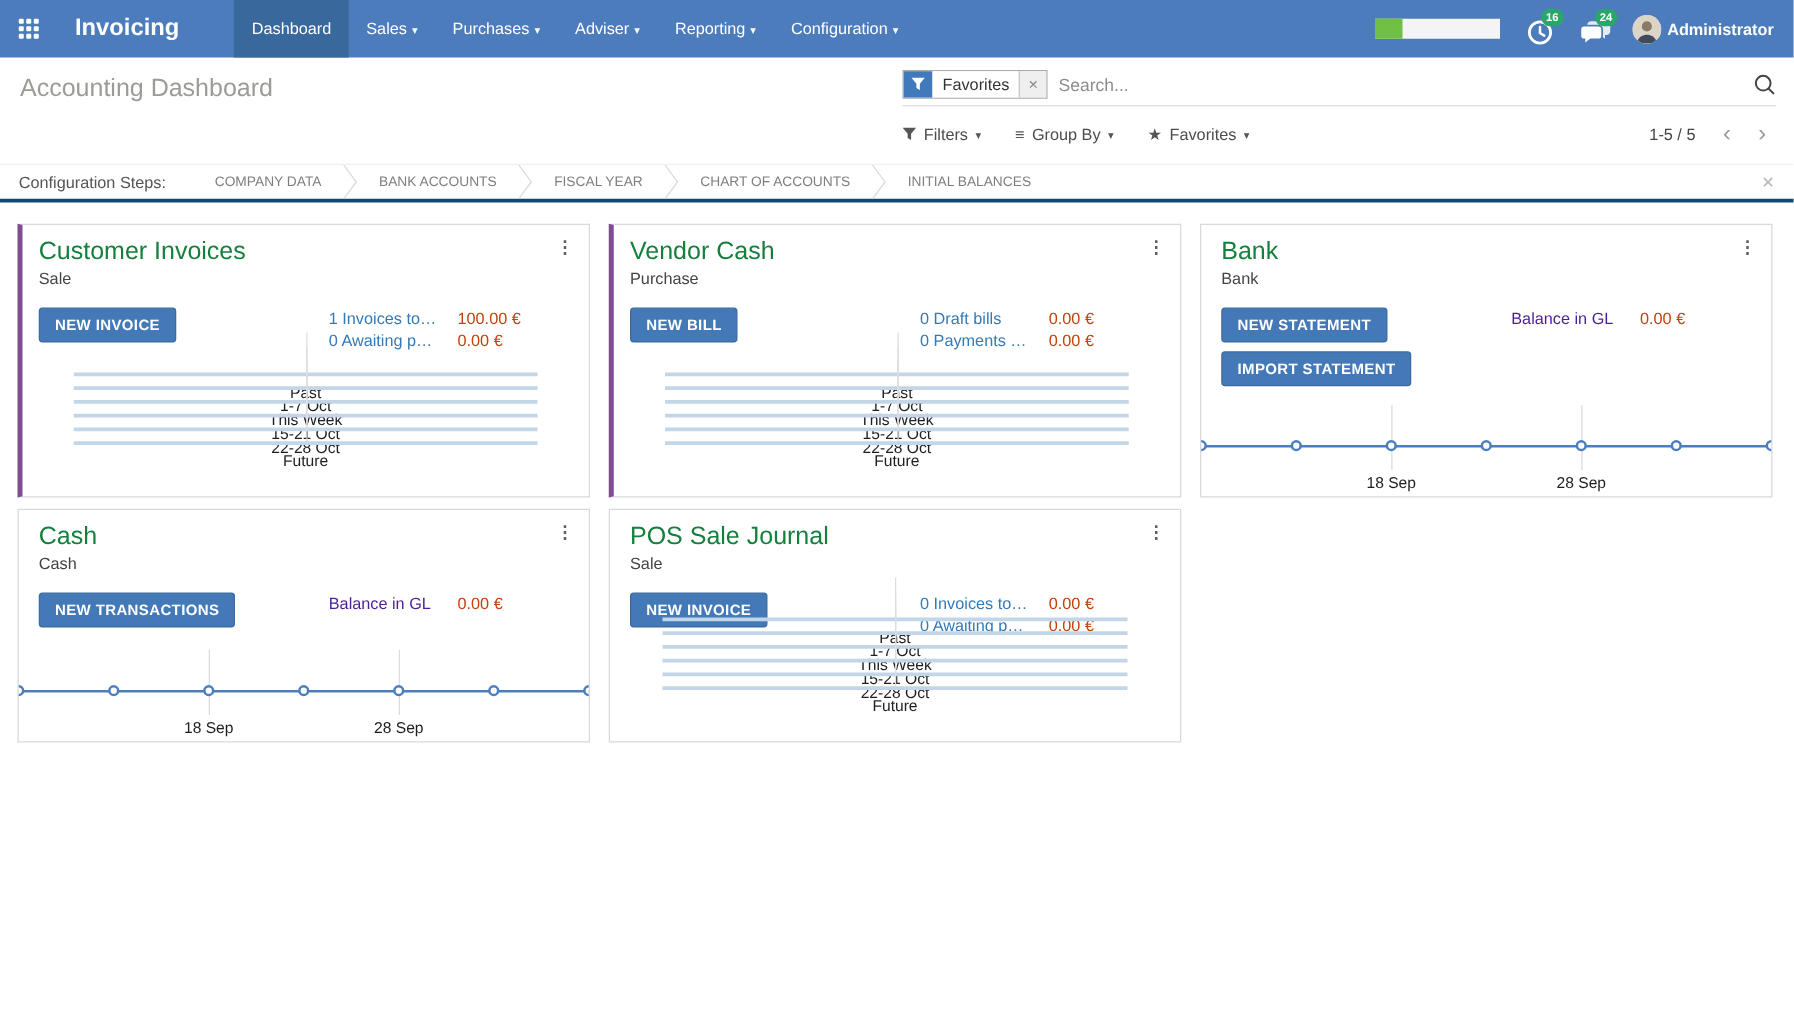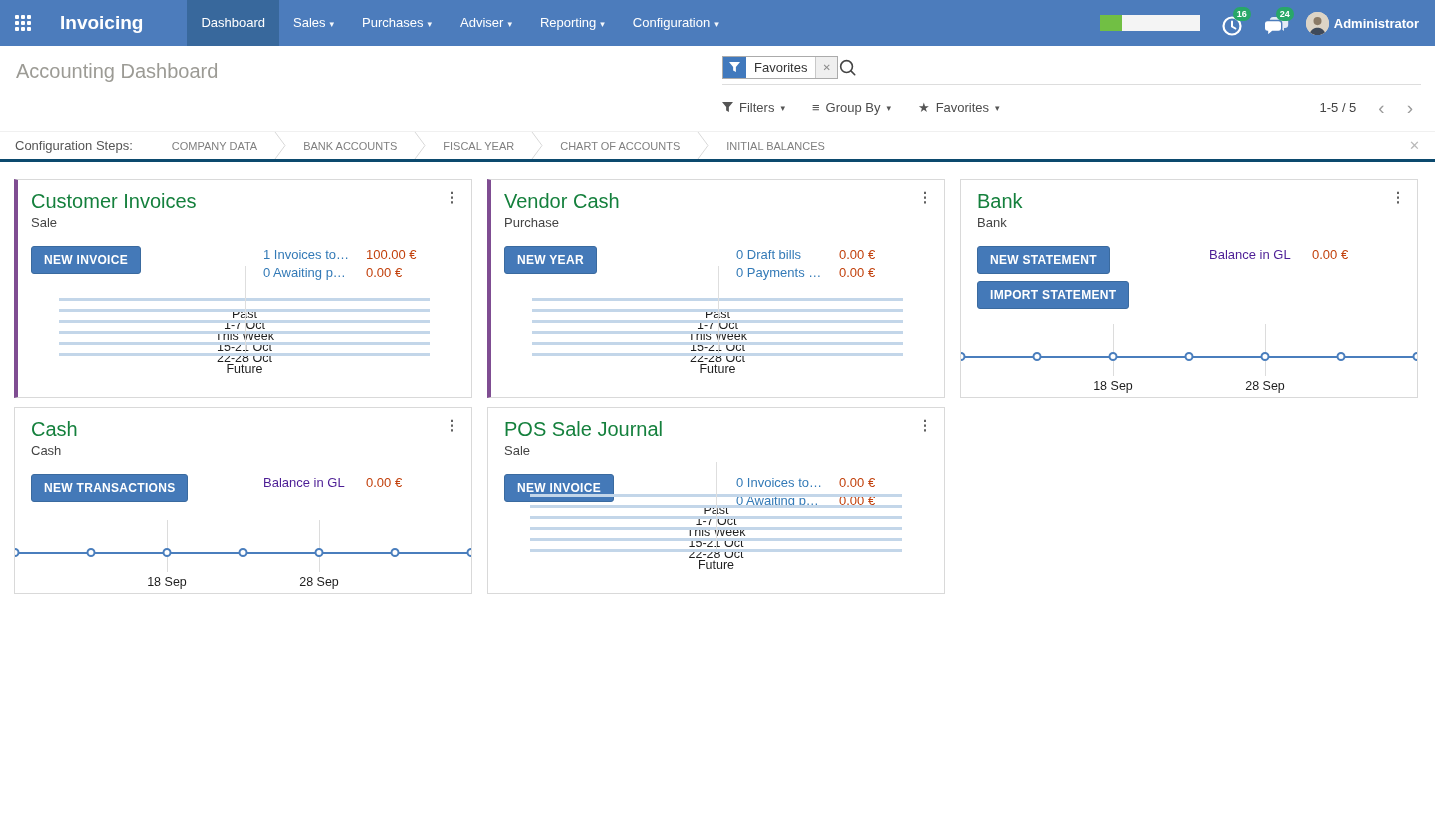--- a/index.html
+++ b/index.html
@@ -152,20 +152,21 @@
     <div class="search-bar">
       <div class="facet">
         <span class="facet-icon">
           <svg width="11" height="11" viewBox="0 0 12 12">
               <path fill="#fff" d="M0 0h12L7.5 5.5V11L4.5 9.2V5.5z"></path>
             </svg>
         </span>
         <span class="facet-label">Favorites</span>
         <span class="facet-x">✕</span>
       </div>
+      <input class="search-input" placeholder="Search..." style="">
       <span class="search-glass">
         <svg width="19" height="19" viewBox="0 0 20 20">
           <circle cx="9" cy="9" r="6.2" stroke="#444" stroke-width="1.7" fill="none"></circle>
           <line x1="13.6" y1="13.6" x2="17.6" y2="17.6" stroke="#444" stroke-width="1.7" stroke-linecap="round"></line>
         </svg>
       </span>
     </div>
     <div class="cp-buttons">
       <span class="cpb">
         <svg width="11" height="11" viewBox="0 0 12 12">
@@ -275,21 +276,21 @@
         </div>
     </div>
   </div>
 
   <div class="card striped h1">
     <span class="kebab">⋮</span>
     <div class="card-title">Vendor Cash</div>
     <div class="card-sub">Purchase</div>
     <div class="card-body">
       <div class="btn-col">
-          <span class="o-btn">NEW YEAR</span>
+          <span class="o-btn">NEW BILL</span>
         </div>
       <div class="links-col">
         <div class="jlink">0 Draft bills</div>
         <div class="jlink">0 Payments …</div>
       </div>
       <div class="amounts-col">
         <div>0.00 €</div>
         <div>0.00 €</div>
       </div>
     </div>

